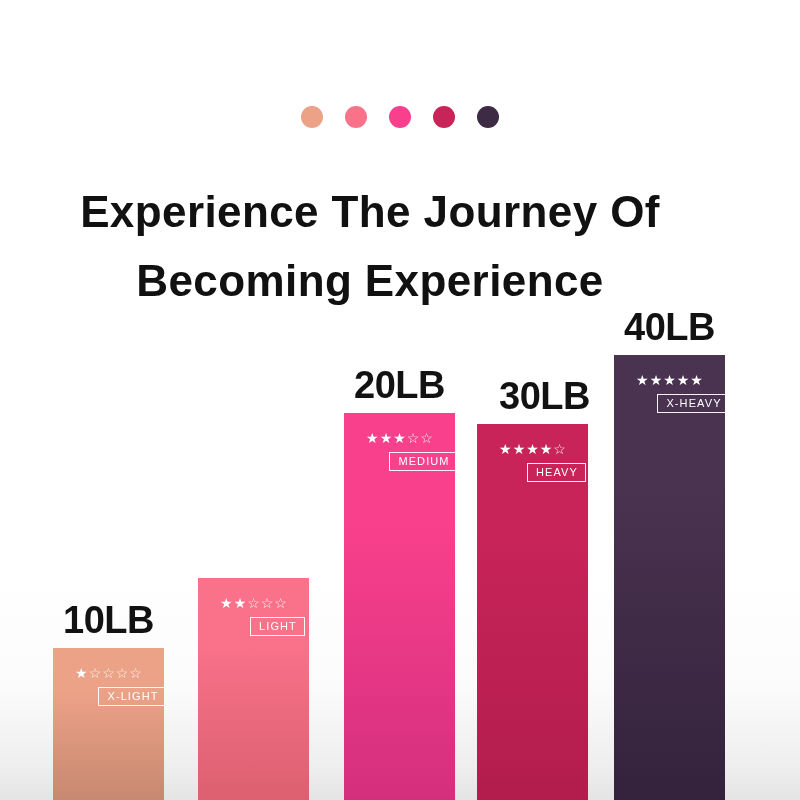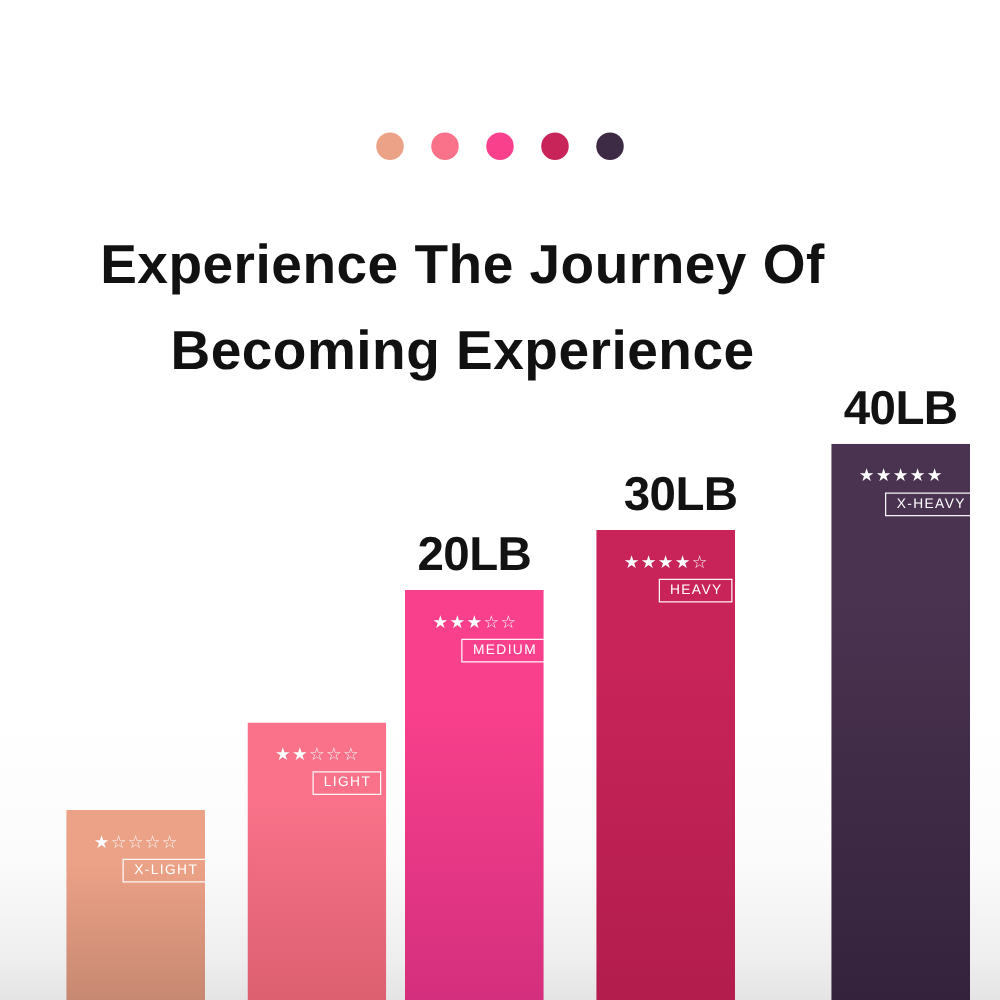--- a/index.html
+++ b/index.html
@@ -137,20 +137,21 @@
       <div class="dot" style="background: rgb(61, 43, 69);"></div>
     </div>
 
   <h1 id="headline">
     <span class="hl-line">Experience The Journey Of</span>
     <span class="hl-line">Becoming Experience</span>
   </h1>
 
   <div id="chart">
       <div class="bar-group" style="left: 53px; width: 111px; height: 152px;">
+        <div class="bar-value">10LB</div>
         <div class="bar">
           <div class="bar-inner" style="background: linear-gradient(rgb(236, 162, 135) 0%, rgb(236, 162, 135) 28%, rgb(199, 136, 113) 100%);"></div>
           <div class="bar-badge">
             <div class="stars">
               <span class="star">★</span>
               <span class="star off">☆</span>
               <span class="star off">☆</span>
               <span class="star off">☆</span>
               <span class="star off">☆</span>
             </div>
@@ -166,21 +167,21 @@
               <span class="star">★</span>
               <span class="star">★</span>
               <span class="star off">☆</span>
               <span class="star off">☆</span>
               <span class="star off">☆</span>
             </div>
             <div class="grade-box">LIGHT</div>
           </div>
         </div>
       </div>
-      <div class="bar-group" style="left: 324px; width: 111px; height: 328px;">
+      <div class="bar-group" style="left: 344px; width: 111px; height: 387px;">
         <div class="bar-value">20LB</div>
         <div class="bar">
           <div class="bar-inner" style="background: linear-gradient(rgb(249, 64, 140) 0%, rgb(249, 64, 140) 28%, rgb(212, 47, 126) 100%);"></div>
           <div class="bar-badge">
             <div class="stars">
               <span class="star">★</span>
               <span class="star">★</span>
               <span class="star">★</span>
               <span class="star off">☆</span>
               <span class="star off">☆</span>
@@ -198,21 +199,21 @@
               <span class="star">★</span>
               <span class="star">★</span>
               <span class="star">★</span>
               <span class="star">★</span>
               <span class="star off">☆</span>
             </div>
             <div class="grade-box">HEAVY</div>
           </div>
         </div>
       </div>
-      <div class="bar-group" style="left: 665px; width: 111px; height: 445px;">
+      <div class="bar-group" style="left: 614px; width: 111px; height: 445px;">
         <div class="bar-value">40LB</div>
         <div class="bar">
           <div class="bar-inner" style="background: linear-gradient(rgb(74, 51, 80) 0%, rgb(74, 51, 80) 28%, rgb(52, 34, 60) 100%);"></div>
           <div class="bar-badge">
             <div class="stars">
               <span class="star">★</span>
               <span class="star">★</span>
               <span class="star">★</span>
               <span class="star">★</span>
               <span class="star">★</span>

